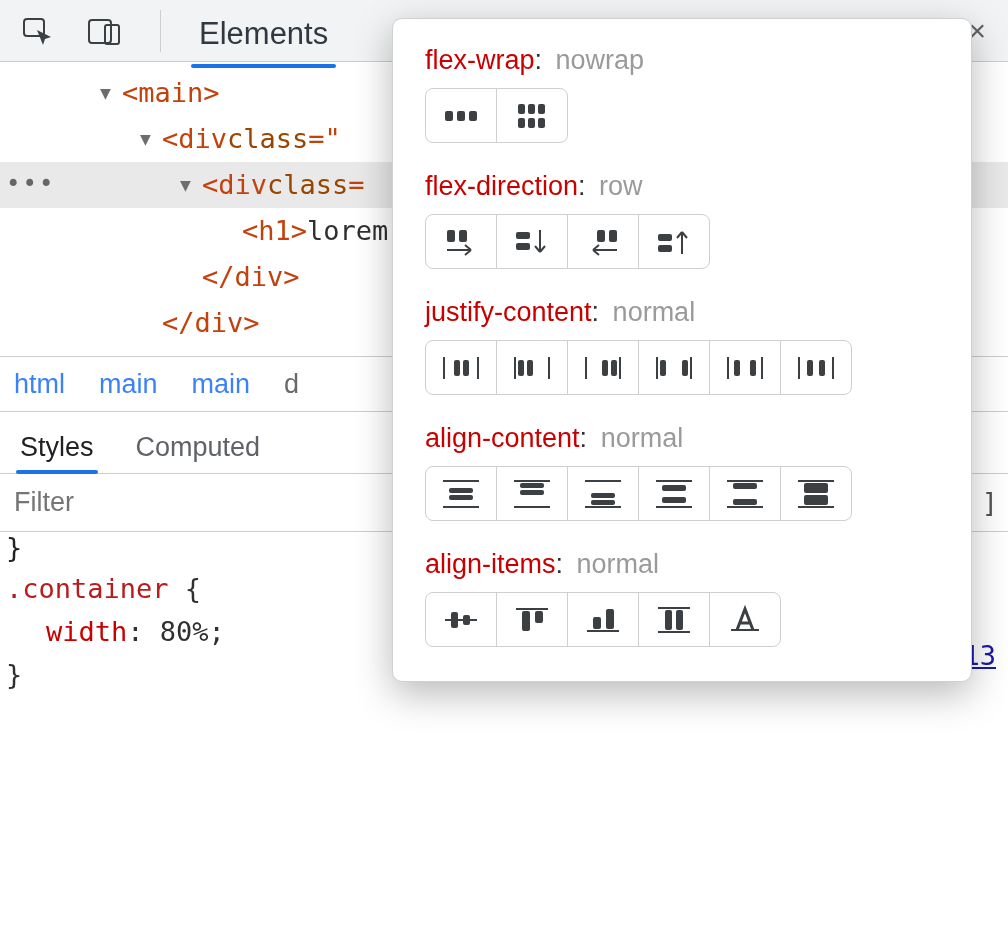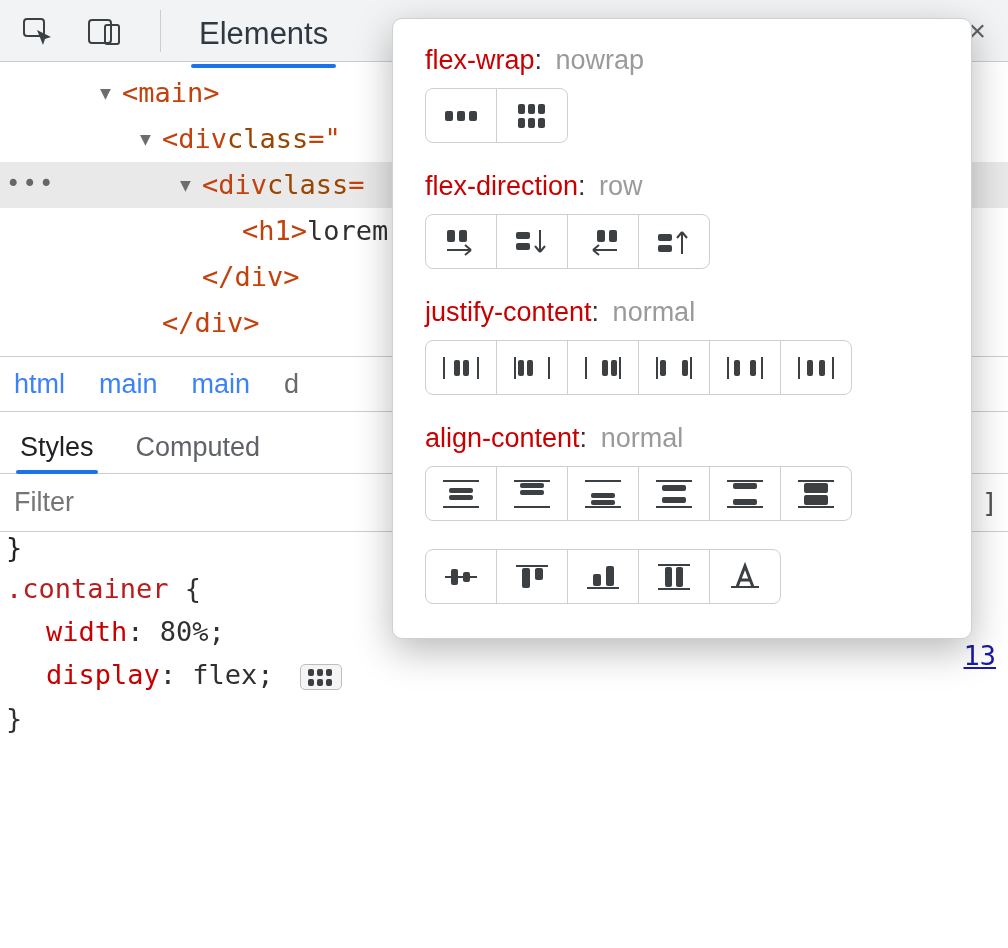--- a/index.html
+++ b/index.html
@@ -197,33 +197,20 @@
 <div class="after-brace" style="padding-top:0"><span class="brace">}</span></div>
 
 <div class="css-block">
   <div>
     <span class="selector">.container</span><span class="brace"> {</span>
   </div>
 
   <div class="decl">
     <span class="prop">width</span><span class="brace">: </span><span class="val">80%</span><span class="brace">;</span>
   </div>
-  <div class="decl">
-    <span class="prop">display</span><span class="brace">: </span><span class="val">flex</span><span class="brace">;</span>
-    <span class="flex-badge">
-      <svg width="28" height="20" viewBox="0 0 28 20">
-        <rect x="1" y="2" width="6" height="7" rx="2" class="g"></rect>
-        <rect x="10" y="2" width="6" height="7" rx="2" class="g"></rect>
-        <rect x="19" y="2" width="6" height="7" rx="2" class="g"></rect>
-        <rect x="1" y="12" width="6" height="7" rx="2" class="g"></rect>
-        <rect x="10" y="12" width="6" height="7" rx="2" class="g"></rect>
-        <rect x="19" y="12" width="6" height="7" rx="2" class="g"></rect>
-      </svg>
-    </span>
-  </div>
 
   <div><span class="brace">}</span></div>
 </div>
 
 <div class="popover">
 
   <div class="prop-group">
     <div class="prop-title">
       <span class="name">flex-wrap</span><span class="colon">:</span>
       <span class="value">nowrap</span>
@@ -398,20 +385,24 @@
             <line x1="4" y1="4" x2="40" y2="4" class="thin"></line>
             <line x1="4" y1="30" x2="40" y2="30" class="thin"></line>
             <rect x="10" y="6" width="24" height="10" rx="2" class="g"></rect>
             <rect x="10" y="18" width="24" height="10" rx="2" class="g"></rect>
           </svg>
       </div>
     </div>
   </div>
 
   <div class="prop-group">
+    <div class="prop-title">
+      <span class="name">align-items</span><span class="colon">:</span>
+      <span class="value">normal</span>
+    </div>
     <div class="opt-row">
       <div class="opt-btn">
         <svg width="44" height="34" viewBox="0 0 44 34">
             <line x1="6" y1="17" x2="38" y2="17" class="thin"></line>
             <rect x="12" y="9" width="7" height="16" rx="2" class="g"></rect>
             <rect x="24" y="12" width="7" height="10" rx="2" class="g"></rect>
           </svg>
       </div>
       <div class="opt-btn">
         <svg width="44" height="34" viewBox="0 0 44 34">

